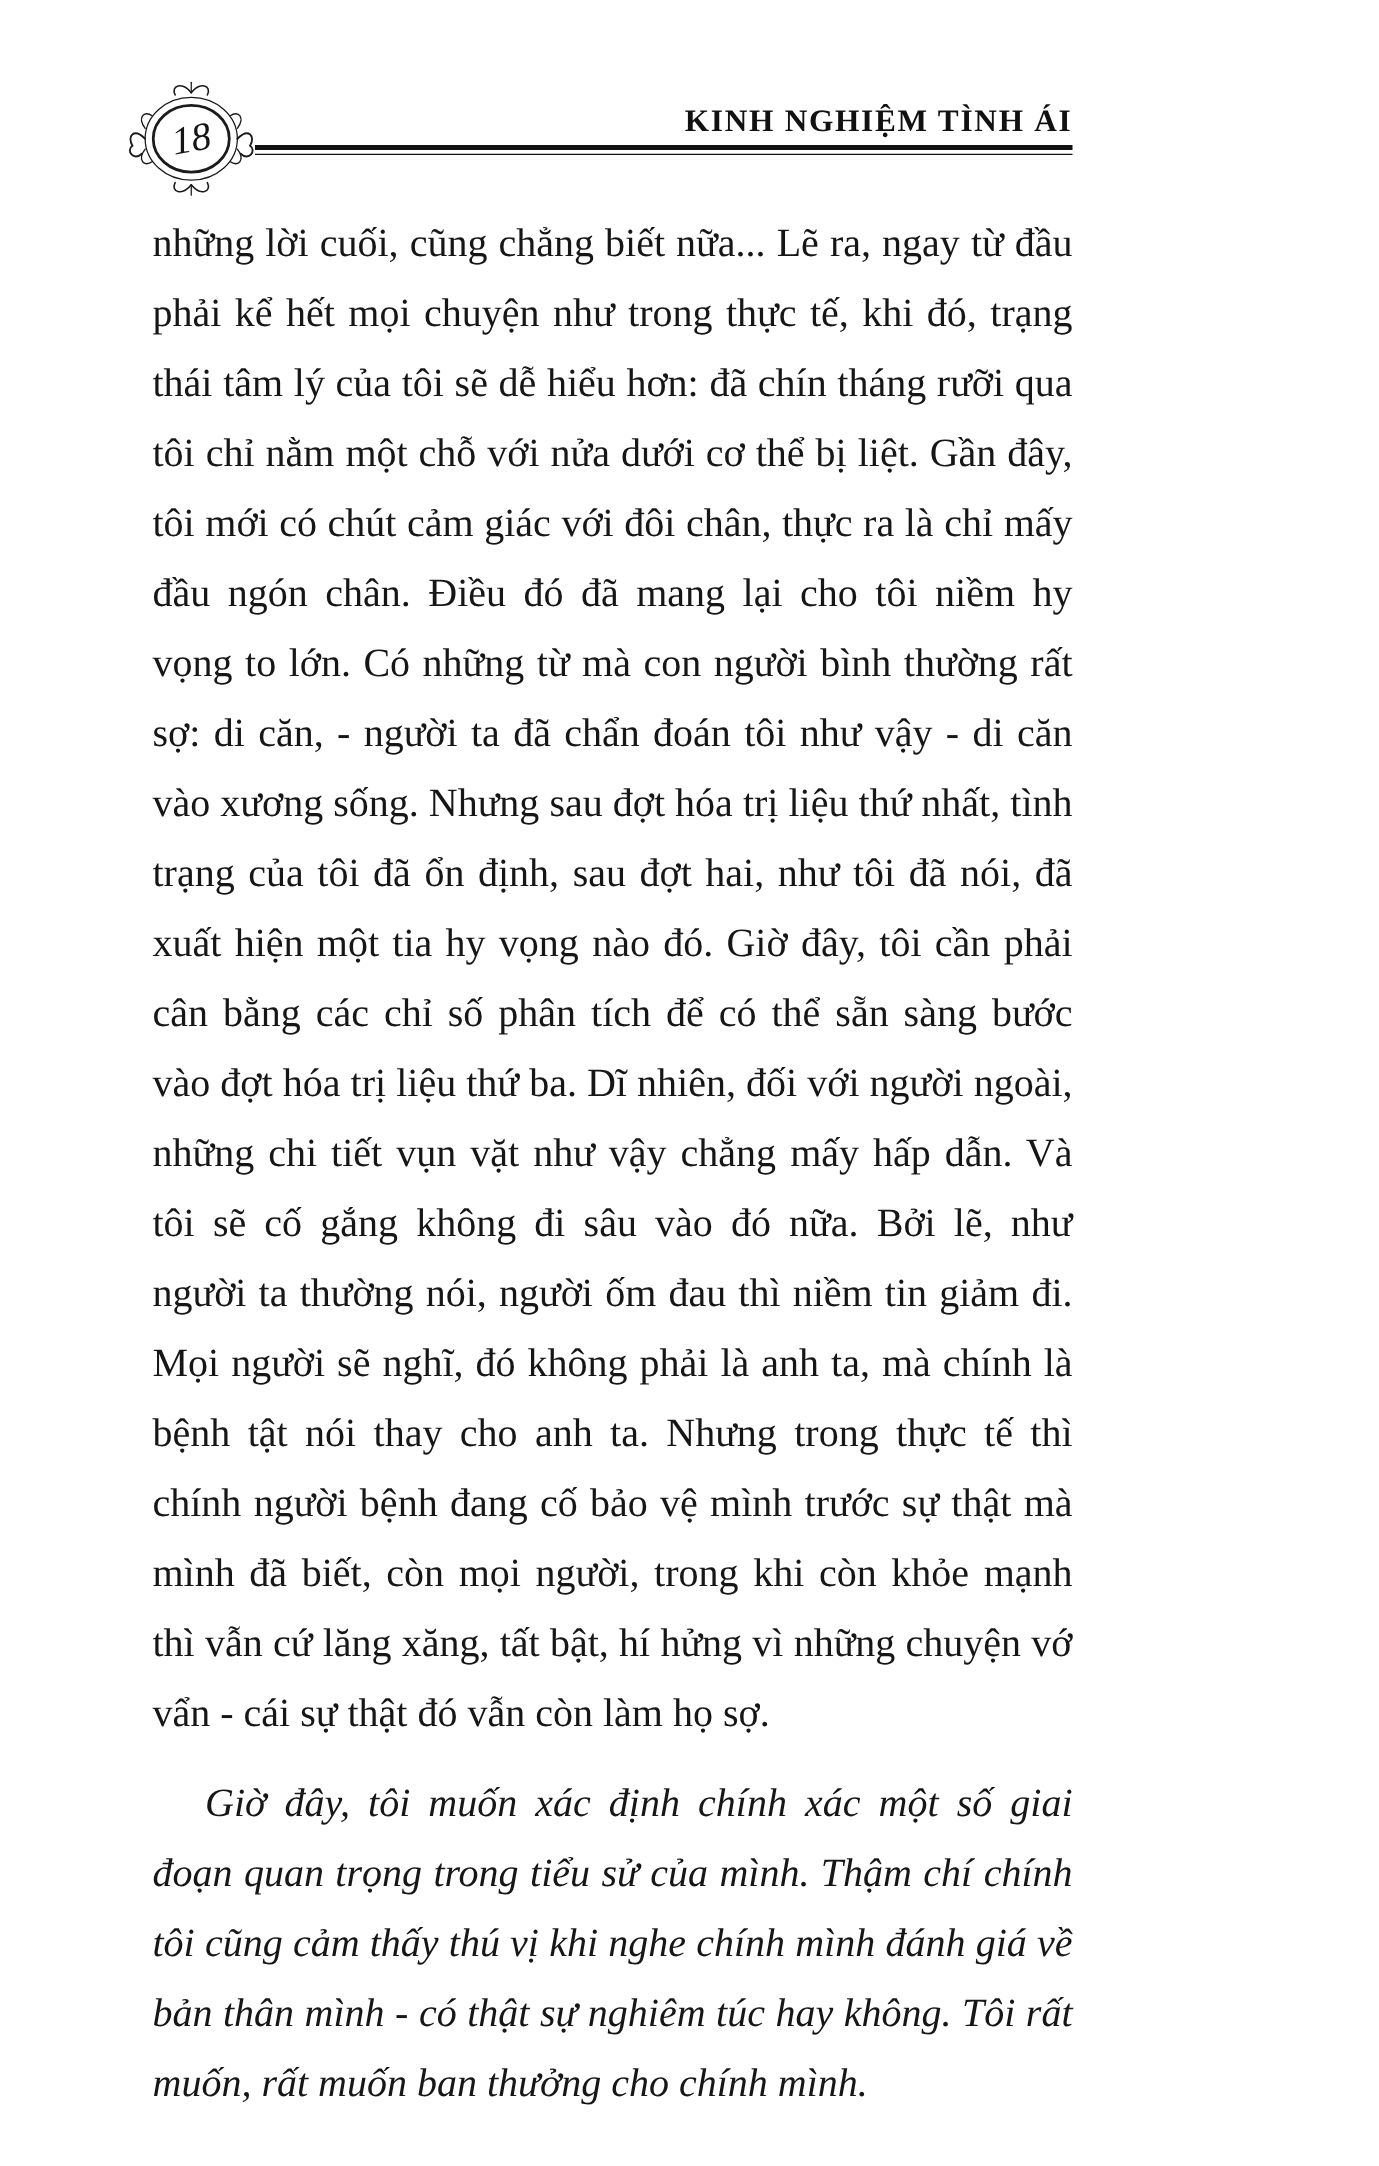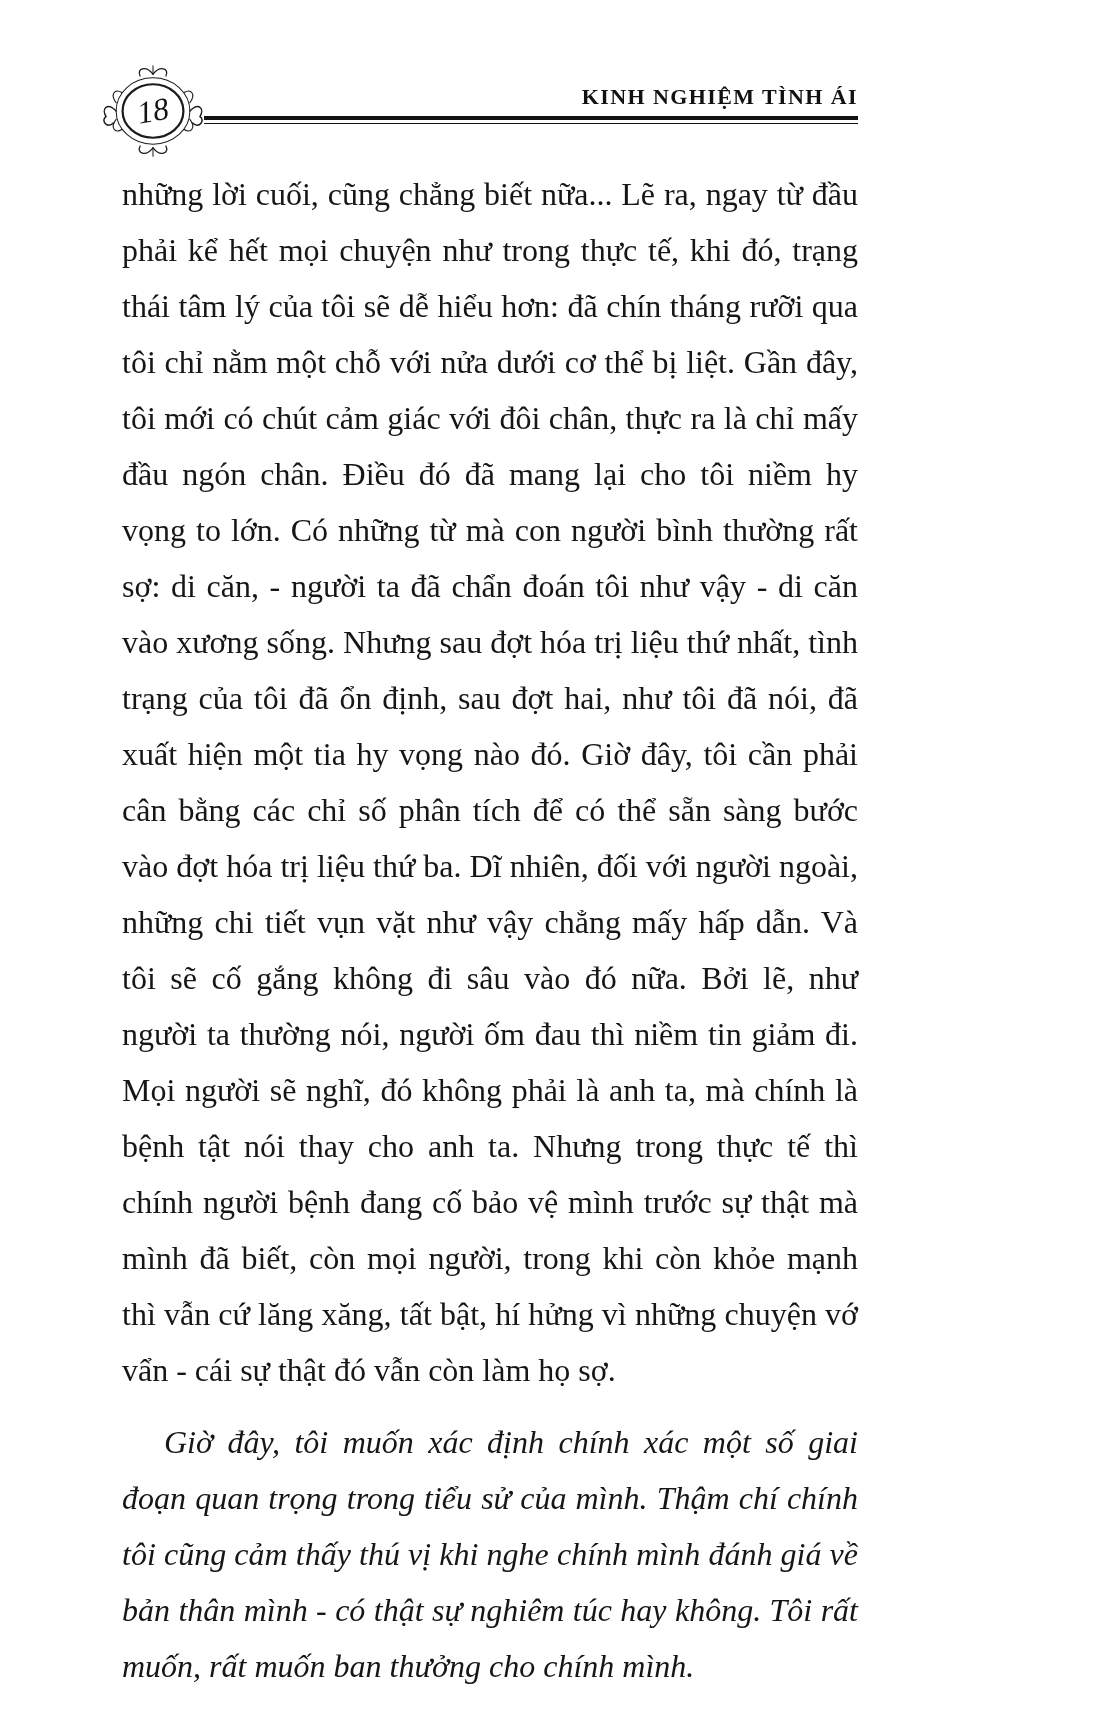--- a/index.html
+++ b/index.html
@@ -20,21 +20,21 @@
     top: 56px;
     width: 118px;
     height: 110px;
   }
   .header-title {
     position: absolute;
     top: 84px;
     left: 122px;
     width: 736px;
     text-align: right;
-    font-size: 22px;
+    font-size: 25px;
     font-weight: bold;
     letter-spacing: 1.4px;
     color: #111;
     white-space: nowrap;
   }
   .header-rule {
     position: absolute;
     left: 204px;
     top: 116px;
     width: 654px;

